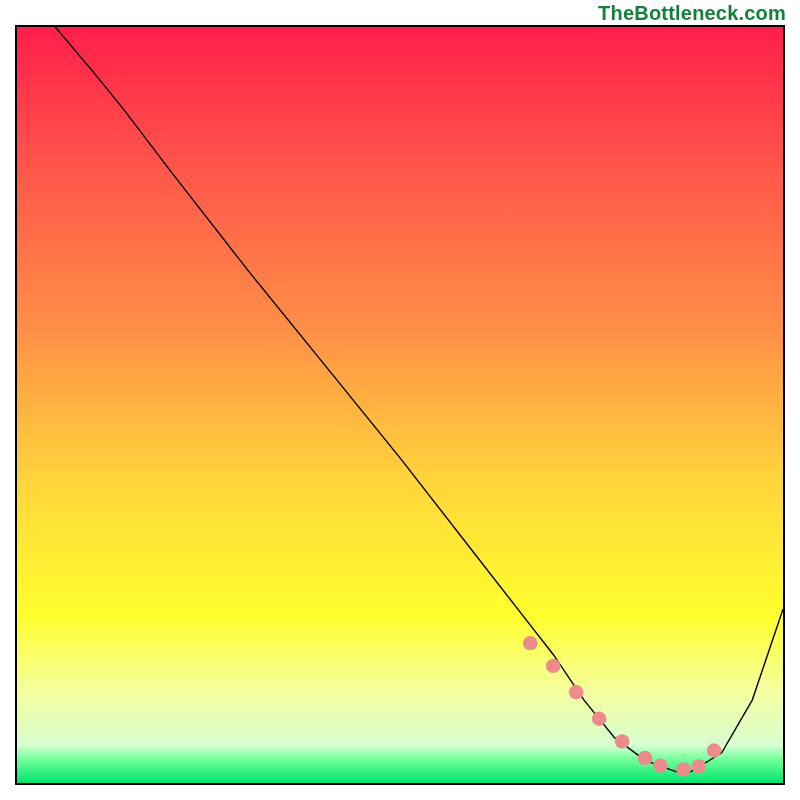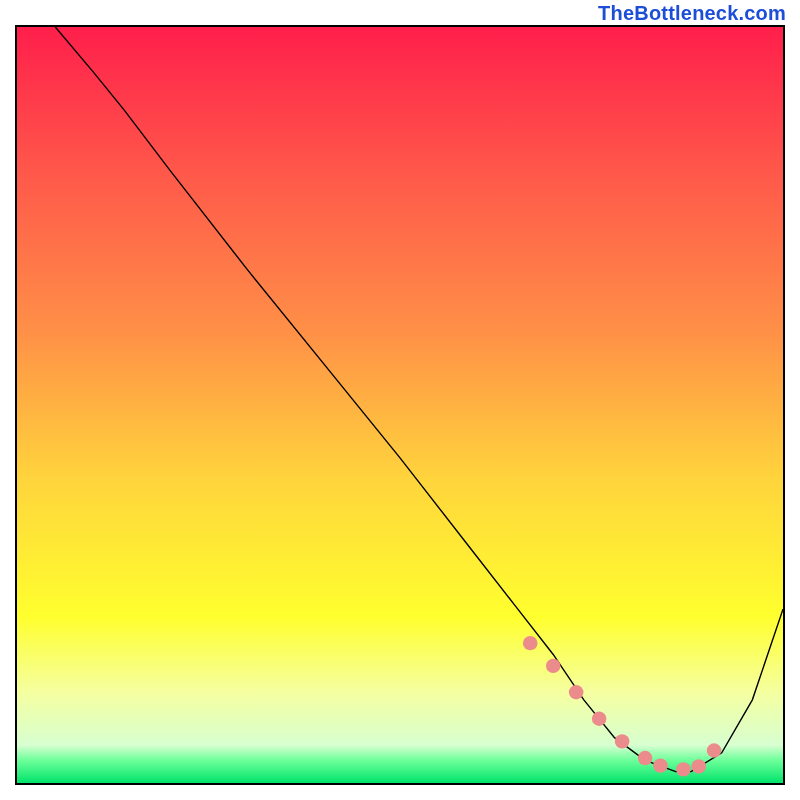--- a/index.html
+++ b/index.html
@@ -19,21 +19,21 @@
     height: 760px;
     border: 2px solid #000000;
     box-sizing: border-box;
   }
   .watermark {
     position: absolute;
     top: 2px;
     right: 14px;
     font-size: 20px;
     font-weight: 600;
-    color: #1d4ed8;
+    color: #15803d;
     letter-spacing: 0.2px;
   }
   .plot-area {
     position: absolute;
     left: 0;
     top: 0;
     width: 100%;
     height: 100%;
   }
 </style>

